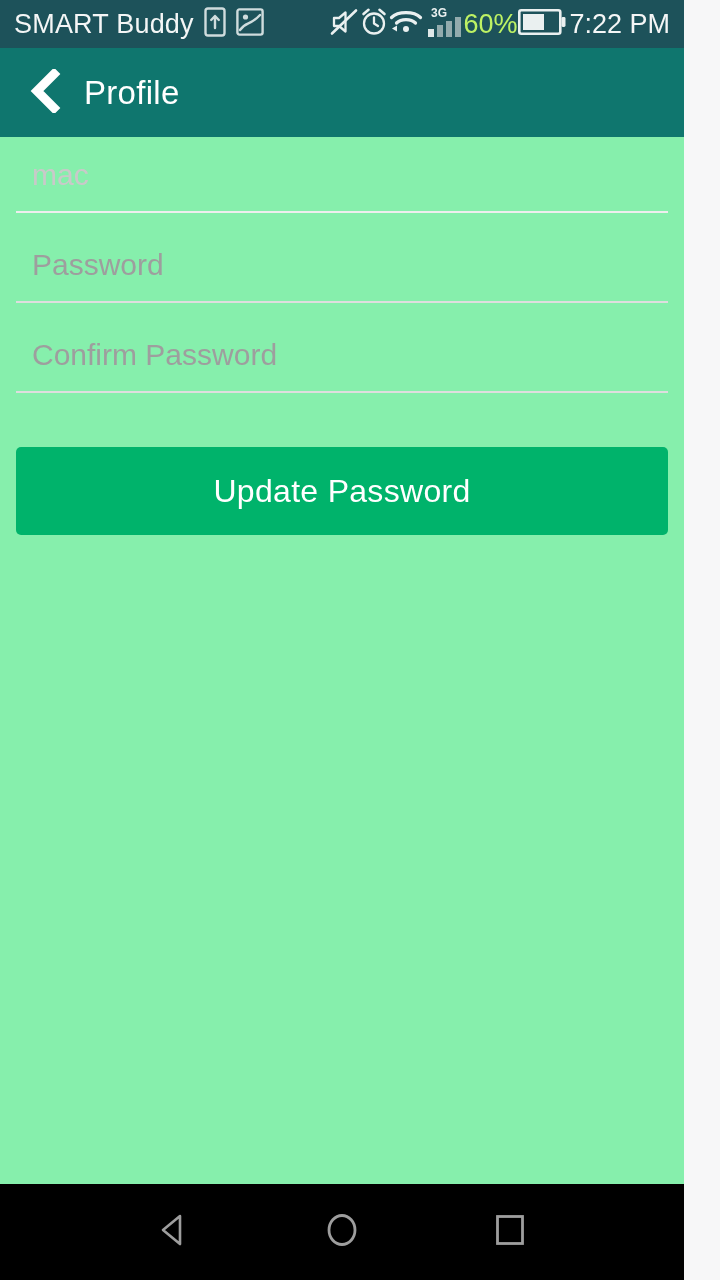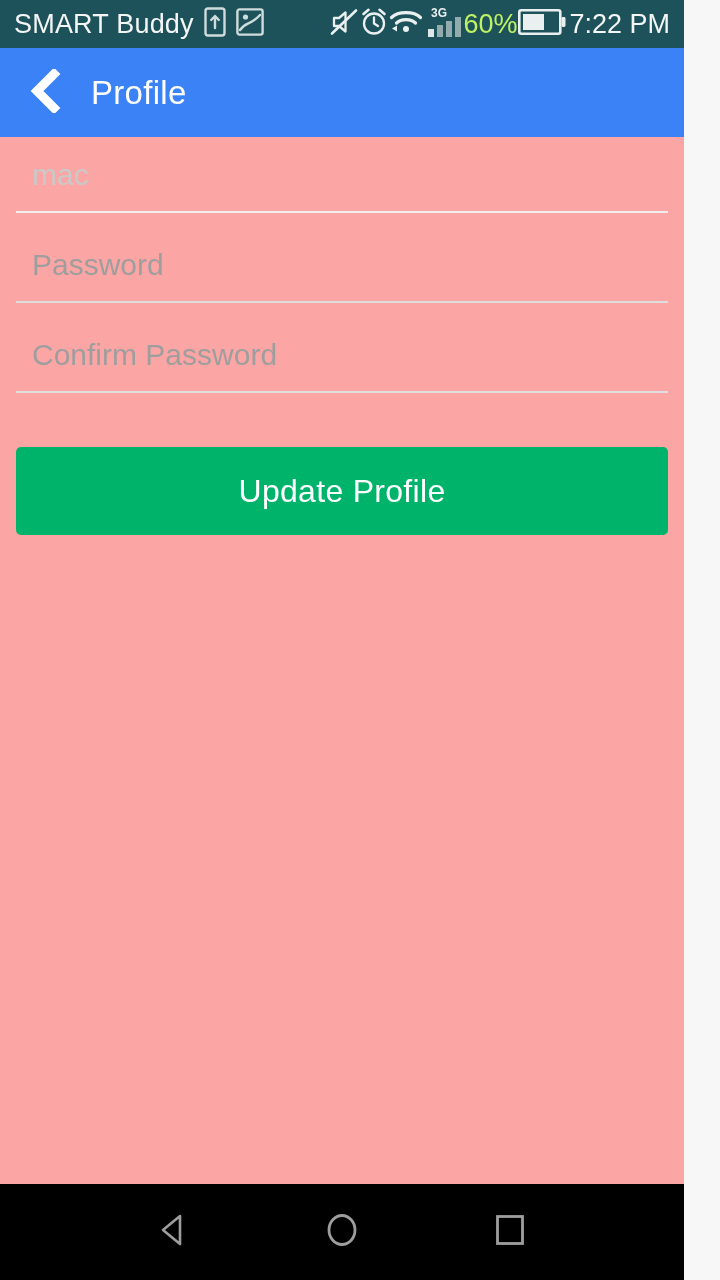--- a/index.html
+++ b/index.html
@@ -60,44 +60,44 @@
     font-size: 27px;
     color: #f4f6f6;
     white-space: nowrap;
     margin-left: 3px;
   }
 
   
   .app-bar {
     height: 89px;
     flex: 0 0 89px;
-    background: #3b82f6;
+    background: #0f766e;
     display: flex;
     align-items: center;
     padding-left: 22px;
-    gap: 23px;
+    gap: 16px;
   }
   .back-btn {
     width: 46px;
     height: 46px;
     display: flex;
     align-items: center;
     justify-content: center;
     cursor: pointer;
   }
   .app-title {
     font-size: 33px;
     color: #ffffff;
     letter-spacing: 0.3px;
   }
 
   
   .content {
     flex: 1 1 auto;
-    background: #fca5a5;
+    background: #86efac;
     position: relative;
     padding: 0 16px;
   }
 
   .field {
     position: relative;
     height: 90px;
     display: flex;
     align-items: center;
   }
@@ -260,21 +260,21 @@
     <div class="field">
       <input type="password" placeholder="Password" style="">
       <div class="underline"></div>
     </div>
 
     <div class="field">
       <input type="password" placeholder="Confirm Password" style="">
       <div class="underline"></div>
     </div>
 
-    <button class="update-btn">Update Profile</button>
+    <button class="update-btn">Update Password</button>
   </div>
 
   <div class="nav-bar">
     <div class="nav-btn">
       <span>
         <svg width="42" height="42" viewBox="0 0 42 42">
           <path d="M27 7 L10 21 L27 35 Z" fill="none" stroke="#9e9e9e" stroke-width="2.6" stroke-linejoin="round"></path>
         </svg>
       </span>
     </div>

